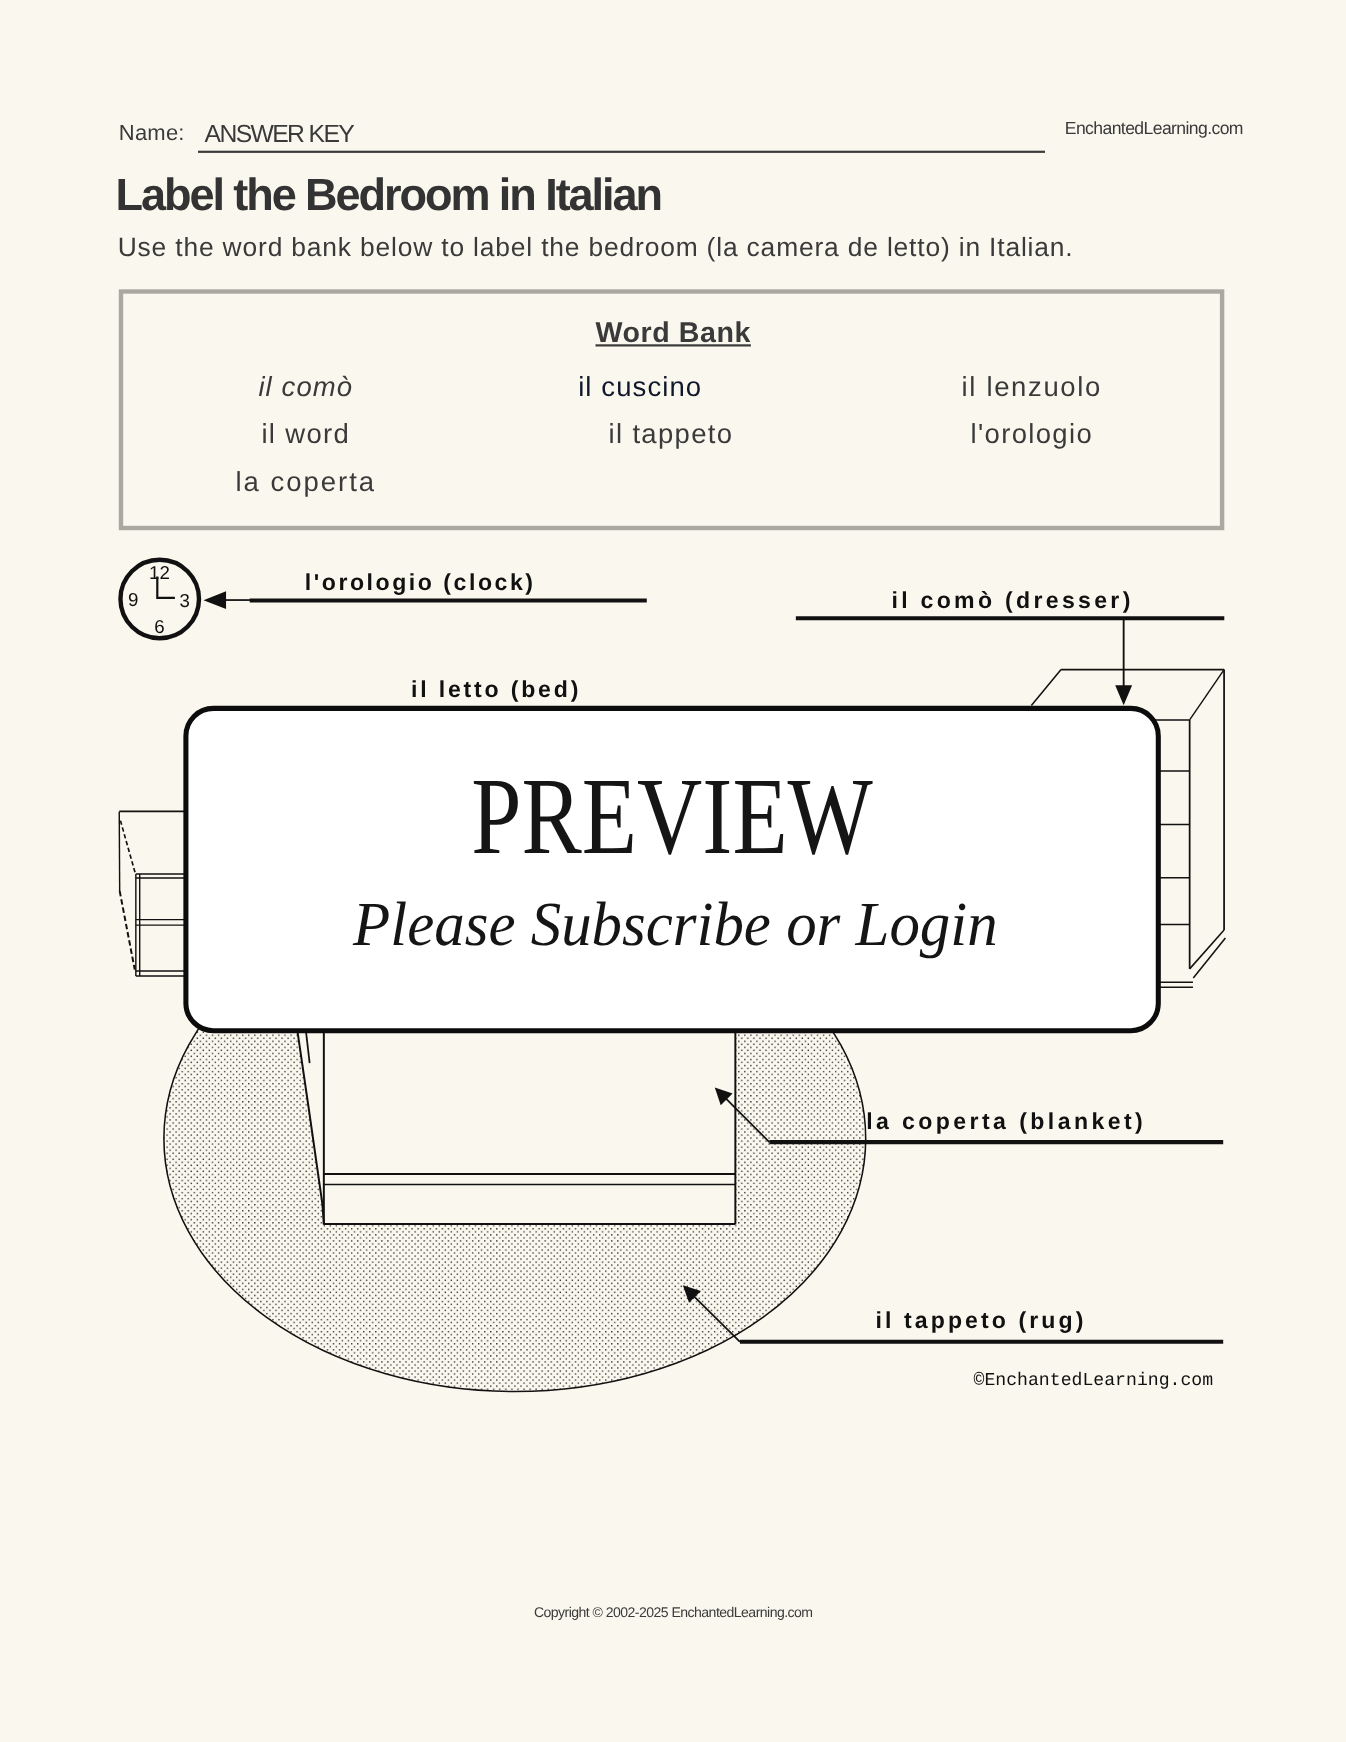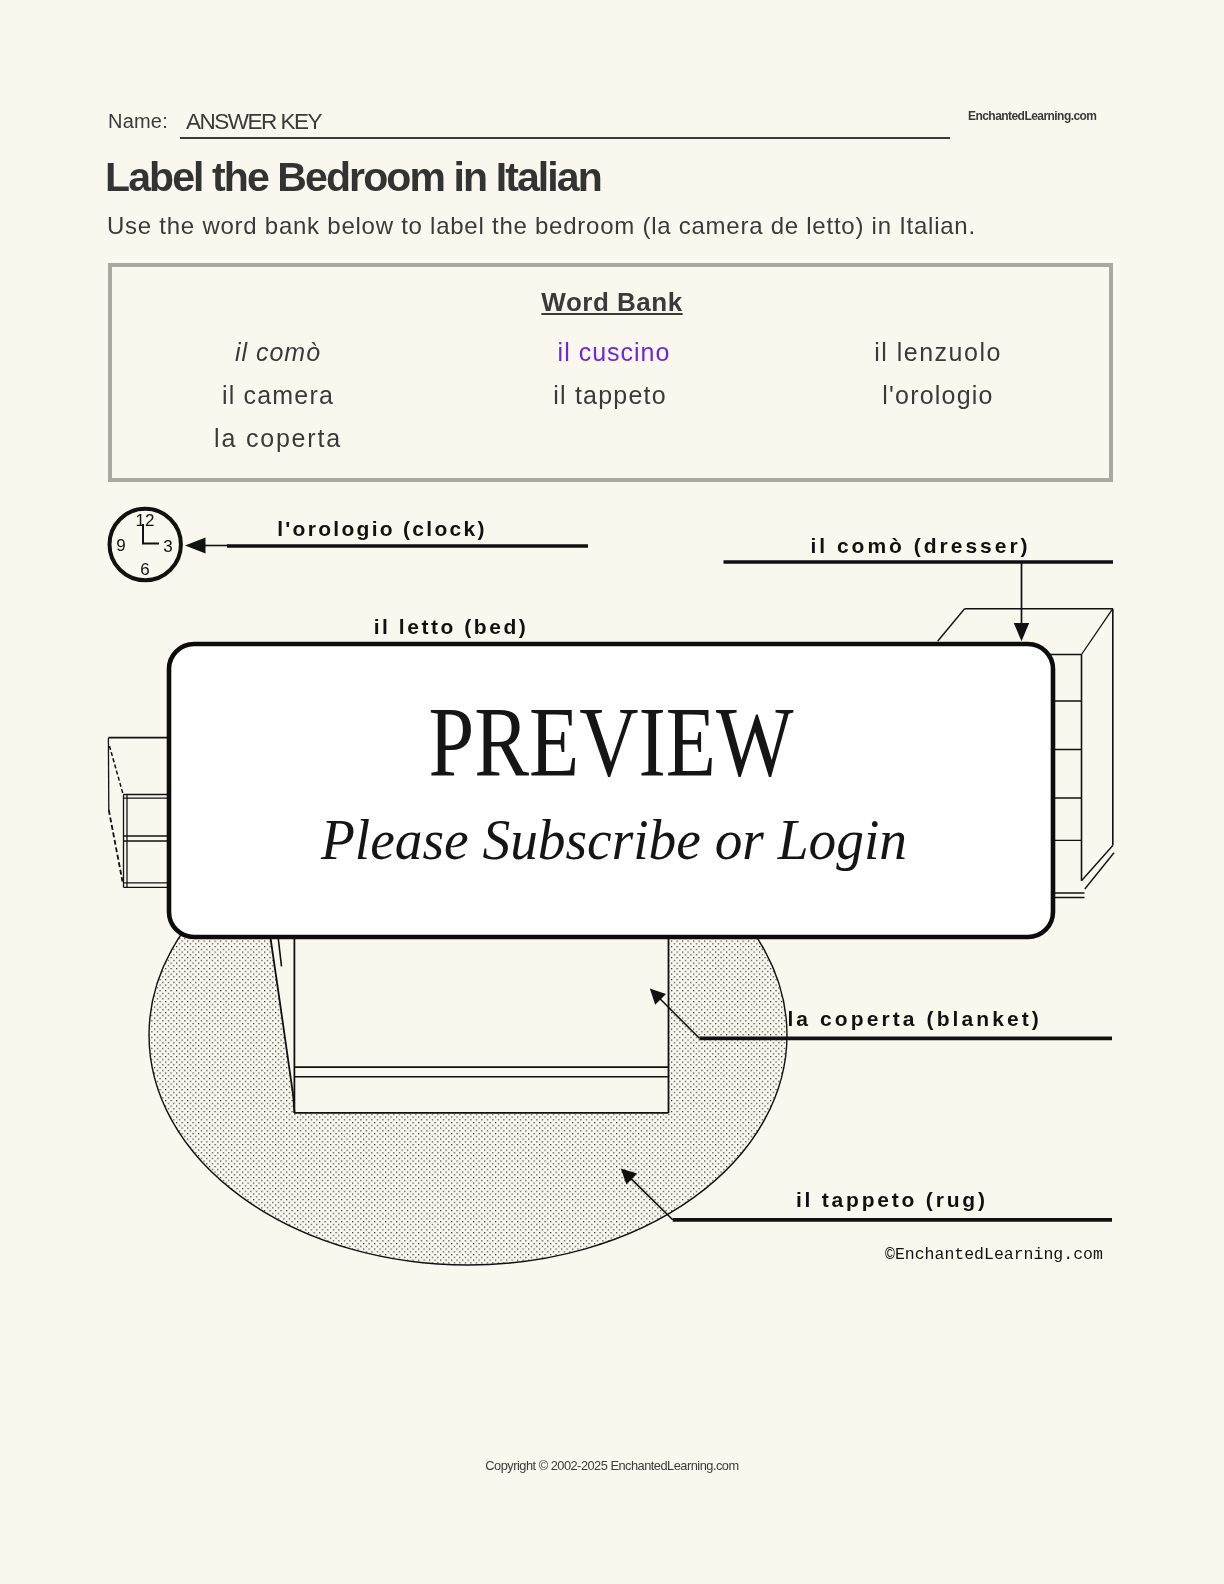--- a/index.html
+++ b/index.html
@@ -9,37 +9,37 @@
 </style>
 </head>
 <body>
 
 <div class="abs" style="left:108px;top:110px;font-size:20px;letter-spacing:0.2px;color:#3a3a3a;">Name:</div>
 
 <div class="abs" style="left:186px;top:109px;font-size:22.5px;letter-spacing:-1.5px;color:#3a3a3a;text-align:center;">ANSWER KEY</div>
 
 <div class="abs" style="left:180px;top:137px;width:770px;height:1.7px;background:#3a3a3a;"></div>
 
-<div class="abs" style="left:968px;top:109px;font-size:12px;font-weight:bold;letter-spacing:-0.55px;color:#3a3a3a;">EnchantedLearning.com</div>
+<div class="abs" style="left:968px;top:109px;font-size:16px;font-weight:normal;letter-spacing:-0.55px;color:#3a3a3a;">EnchantedLearning.com</div>
 
 <div class="abs" style="left:105px;top:154px;font-size:41px;font-weight:bold;color:#333;letter-spacing:-1.9px;">Label the Bedroom in Italian</div>
 
 <div class="abs" style="left:107px;top:212px;font-size:24px;color:#3a3a3a;letter-spacing:0.75px;">Use the word bank below to label the bedroom (la camera de letto) in Italian.</div>
 
 <div class="abs" style="left:108px;top:263px;width:997px;height:211px;border:4px solid #a9a9a2;"></div>
 
 <div class="abs" style="left:0px;top:287px;width:1224px;text-align:center;font-size:26px;font-weight:bold;color:#3a3a3a;"><span style="text-decoration:underline;letter-spacing:0.5px;">Word Bank</span></div>
 
 <div class="abs" style="left:128px;top:338px;width:300px;text-align:center;font-size:25px;letter-spacing:1px;color:#3a3a3a;font-style:italic;">il comò</div>
 
-<div class="abs" style="left:464px;top:338px;width:300px;text-align:center;font-size:25px;letter-spacing:1px;color:#6d28d9;">il cuscino</div>
+<div class="abs" style="left:432px;top:338px;width:300px;text-align:center;font-size:25px;letter-spacing:1px;color:#0f172a;">il cuscino</div>
 
 <div class="abs" style="left:788px;top:338px;width:300px;text-align:center;font-size:25px;letter-spacing:1.5px;color:#3a3a3a;">il lenzuolo</div>
 
-<div class="abs" style="left:128px;top:381px;width:300px;text-align:center;font-size:25px;letter-spacing:1.2px;color:#3a3a3a;">il camera</div>
+<div class="abs" style="left:128px;top:381px;width:300px;text-align:center;font-size:25px;letter-spacing:1.2px;color:#3a3a3a;">il word</div>
 
 <div class="abs" style="left:460px;top:381px;width:300px;text-align:center;font-size:25px;letter-spacing:1.2px;color:#3a3a3a;">il tappeto</div>
 
 <div class="abs" style="left:788px;top:381px;width:300px;text-align:center;font-size:25px;letter-spacing:1.2px;color:#3a3a3a;">l'orologio</div>
 
 <div class="abs" style="left:128px;top:424px;width:300px;text-align:center;font-size:25px;letter-spacing:1.8px;color:#3a3a3a;">la coperta</div>
 
 <svg class="abs" style="left:0;top:0;" width="1224" height="1584" viewBox="0 0 1224 1584">
   <defs>
     <pattern id="stip" width="5.5" height="5.5" patternUnits="userSpaceOnUse">

